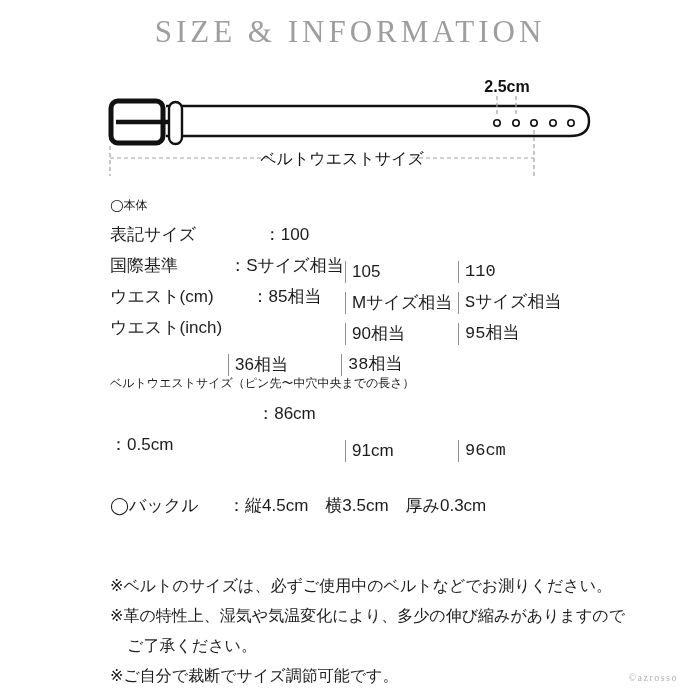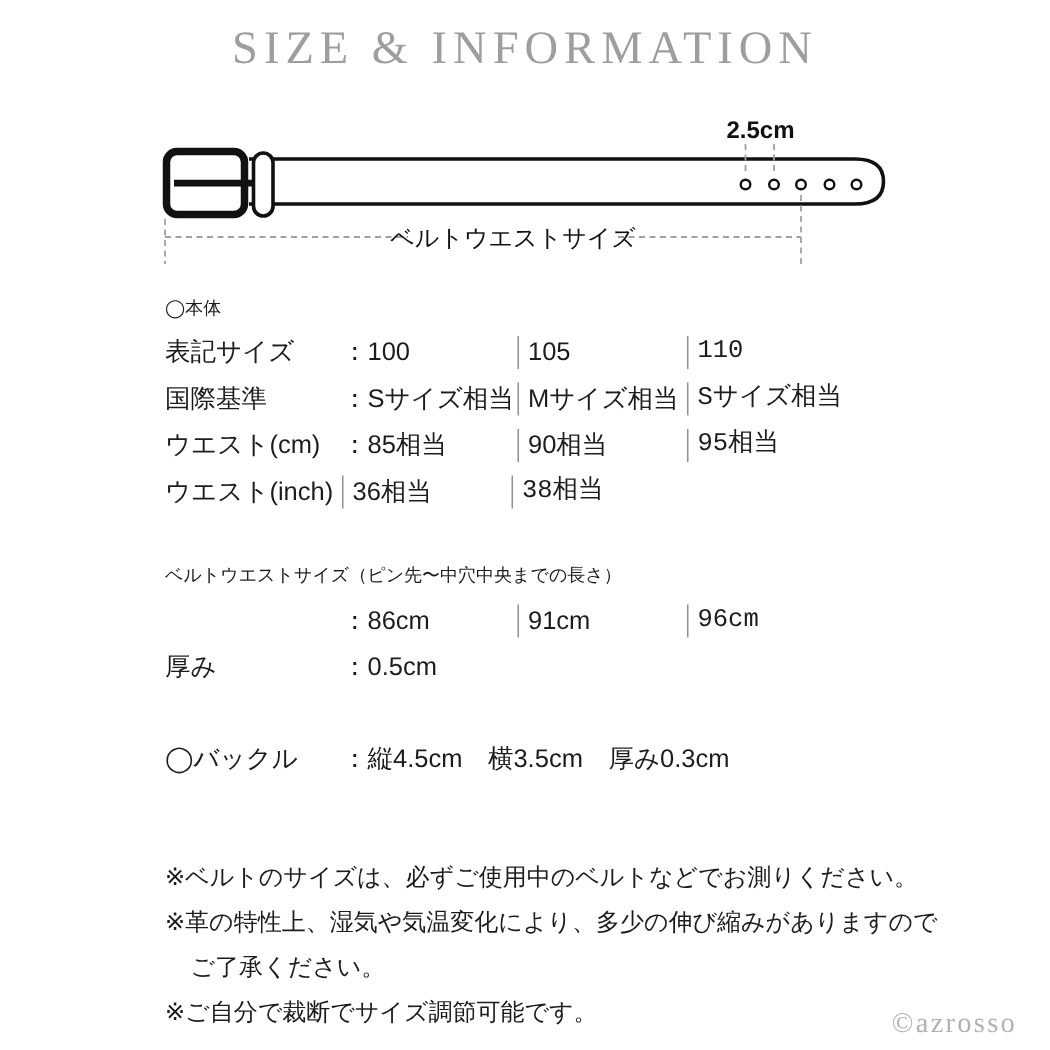--- a/index.html
+++ b/index.html
@@ -11,30 +11,30 @@
   .page-title{
     position:absolute;top:14px;left:0;width:700px;text-align:center;
     font-family:"Liberation Serif","DejaVu Serif",serif;font-weight:400;
     font-size:31px;letter-spacing:4px;color:#9c9ea0;margin:0;
   }
   .diagram{position:absolute;top:68px;left:0;}
   .diagram text{font-family:"Liberation Sans","DejaVu Sans",sans-serif;}
   .t-heading{position:absolute;left:110px;font-size:12px;line-height:22px;white-space:nowrap;}
   .trow{position:absolute;left:110px;display:flex;font-size:17px;line-height:22px;white-space:nowrap;}
   .c-label{width:118px;}
-  .c-v1{width:117px;}
+  .c-v1{width:117px;text-align:center;}
   .c-v2{width:113px;}
   .c-v3{width:140px;font-family:Liberation Mono, monospace;}
-  .sep{border-left:1.5px solid #8f8f8f;padding-left:6px;}
+  .sep{border-left:1.5px solid #8f8f8f;padding-left:6px;margin-top:37px;}
   .note{position:absolute;left:110px;font-size:16px;line-height:22px;white-space:nowrap;margin-top:24px;}
   .note.indent{left:127px;}
   .copyright{
     position:absolute;top:672px;right:22px;
     font-family:"Liberation Serif","DejaVu Serif",serif;
-    font-size:19px;letter-spacing:1.5px;color:#b2b2b2;
+    font-size:10px;letter-spacing:1.5px;color:#b2b2b2;
   }
 </style>
 </head>
 <body>
 
 <div class="canvas">
 
   <h1 class="page-title">SIZE &amp; INFORMATION</h1>
 
   <svg class="diagram" width="700" height="120" viewBox="0 0 700 120">
@@ -91,21 +91,20 @@
   </div>
 
   <div class="t-heading" style="top:372px">ベルトウエストサイズ（ピン先〜中穴中央までの長さ）</div>
   <div class="trow" style="top:403px">
     <span class="c-label"></span>
     <span class="c-v1">：86cm</span>
     <span class="c-v2 sep">91cm</span>
     <span class="c-v3 sep">96cm</span>
   </div>
   <div class="trow" style="top:434px">
-    <span class="c-label">厚み</span>
     <span>：0.5cm</span>
   </div>
 
   <div class="trow" style="top:495px">
     <span class="c-label">◯バックル</span>
     <span>：縦4.5cm　横3.5cm　厚み0.3cm</span>
   </div>
 
   <div class="note" style="top:551px">※ベルトのサイズは、必ずご使用中のベルトなどでお測りください。</div>
   <div class="note" style="top:581px">※革の特性上、湿気や気温変化により、多少の伸び縮みがありますので</div>

